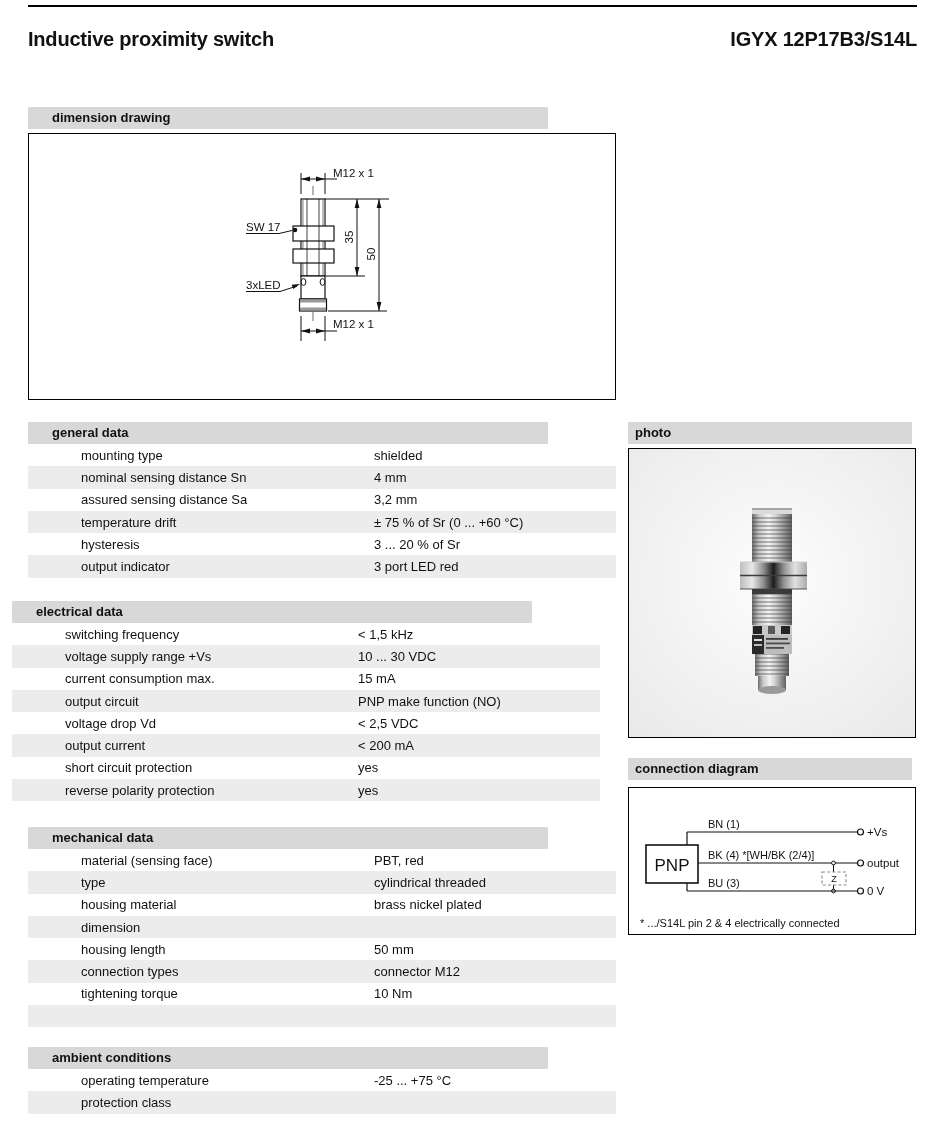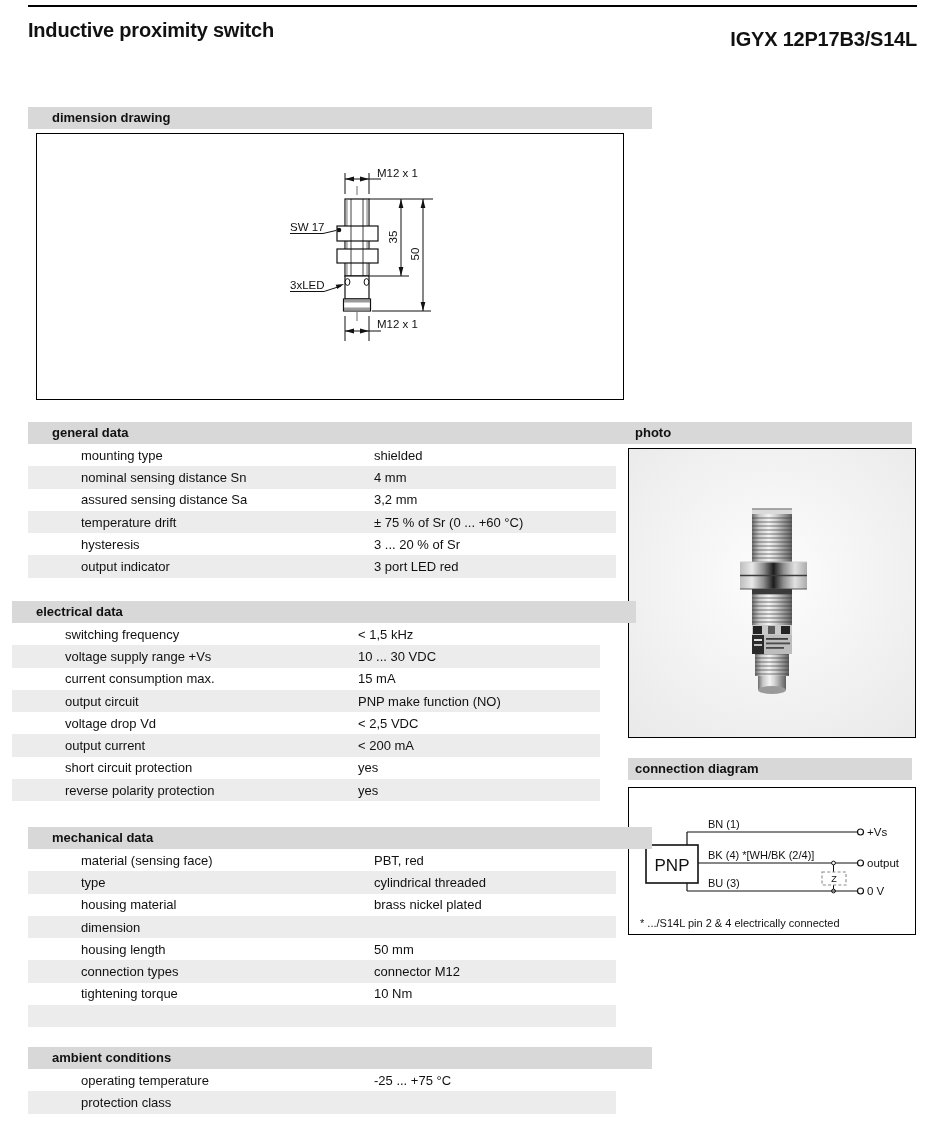--- a/index.html
+++ b/index.html
@@ -3,45 +3,45 @@
 <meta charset="utf-8">
 <style>
   * { margin:0; padding:0; box-sizing:border-box; }
   html,body { background:#fff; }
   body {
     width:925px; height:1132px; position:relative; overflow:hidden;
     font-family:"Liberation Sans", sans-serif; color:#111;
   }
   .abs { position:absolute; }
   .top-rule { left:28px; top:5px; width:889px; height:2px; background:#000; }
-  .title-left { left:28px; top:19px; font-size:20px; font-weight:bold; letter-spacing:-0.2px; }
+  .title-left { left:28px; top:28px; font-size:20px; font-weight:bold; letter-spacing:-0.2px; }
   .title-right { left:448px; top:28px; width:469px; text-align:right; font-size:20px; font-weight:bold; letter-spacing:-0.2px; }
   .bar {
     height:22px; line-height:22px; background:#d8d8d8;
     font-size:13px; font-weight:bold; padding-left:7px;
   }
-  .bar-l { width:624px;padding-left:24px; }
+  .bar-l { width:520px;padding-left:24px; }
   .bar-r { width:284px; }
   .frame { border:1px solid #000; background:#fff; }
   .rows { width:588px; font-size:13px; }
   .row { height:22.3px; display:flex; align-items:center; }
   .row:nth-child(even) { background:#ececec; }
   .row .lbl { width:301px; padding-left:8px; white-space:nowrap; overflow:hidden;margin-left:45px; }
   .row .val { flex:1; white-space:nowrap; overflow:hidden; }
   svg text { font-family:"Liberation Sans", sans-serif; fill:#111; }
 </style>
 </head>
 <body>
 
 <div class="abs top-rule"></div>
 <div class="abs title-left">Inductive proximity switch</div>
 <div class="abs title-right">IGYX 12P17B3/S14L</div>
 
 <div class="abs bar bar-l" style="left:28px; top:107px;">dimension drawing</div>
-<div class="abs frame" style="left:36px; top:133px; width:588px; height:267px;padding-left:36px;">
+<div class="abs frame" style="left:28px; top:133px; width:588px; height:267px;">
   <svg width="586" height="265" viewBox="0 0 586 265">
 
     <line x1="272" y1="39" x2="272" y2="60" stroke="#111" stroke-width="1"></line>
     <line x1="296" y1="39" x2="296" y2="60" stroke="#111" stroke-width="1"></line>
     <line x1="272" y1="45" x2="308" y2="45" stroke="#111" stroke-width="1"></line>
     <polygon points="272,45 281,42.6 281,47.4" fill="#111"></polygon>
     <polygon points="296,45 287,42.6 287,47.4" fill="#111"></polygon>
     <text x="304" y="43" font-size="11.5">M12 x 1</text>
 
     <line x1="284" y1="52" x2="284" y2="189" stroke="#444" stroke-width="0.8" stroke-dasharray="9 5"></line>

